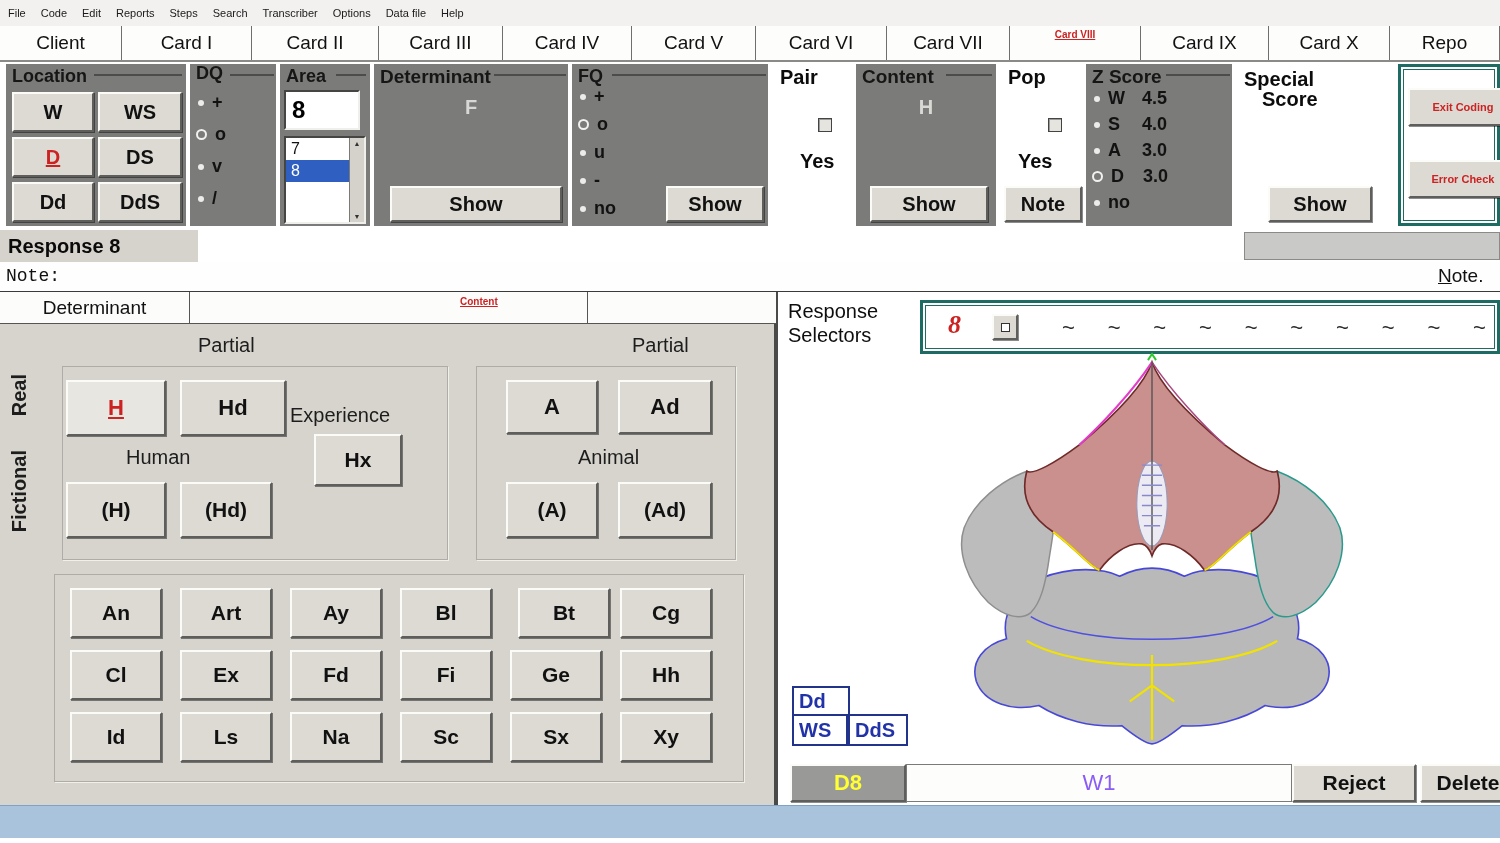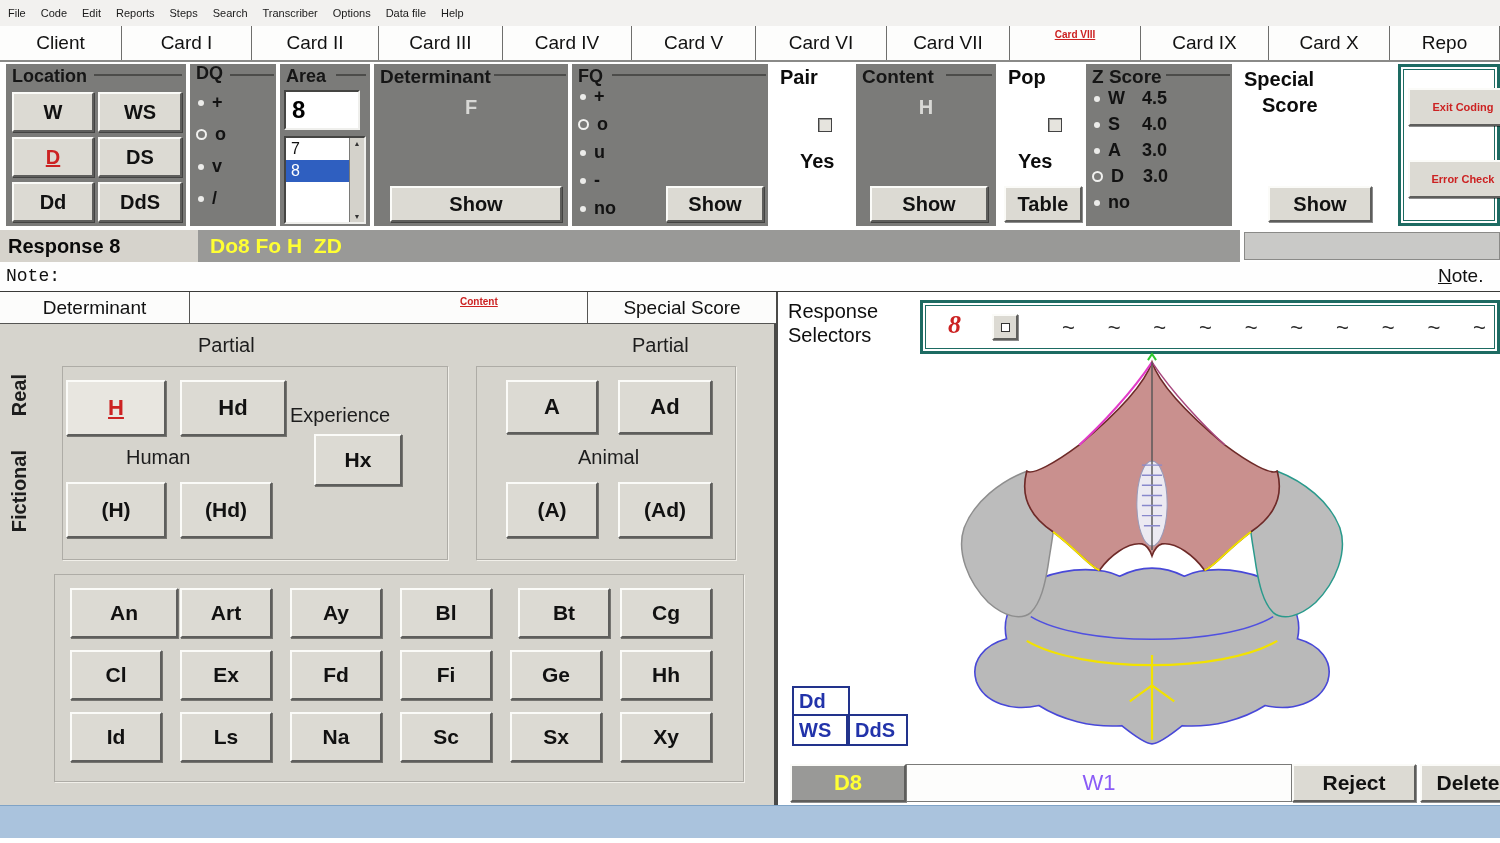--- a/index.html
+++ b/index.html
@@ -213,21 +213,21 @@
   <span class="wlabel" style="left:800px;top:150px">Yes</span>
 
   <span class="sec-hdr" style="left:862px;top:66px;font-size:19px">Content</span>
   <div class="hdr-line" style="left:946px;top:74px;width:46px"></div>
   <div class="gval" style="left:856px;top:96px;width:140px">H</div>
   <div class="btn" style="left:870px;top:186px;width:118px;height:36px;font-size:20px">Show</div>
 
   <span class="wlabel" style="left:1008px;top:66px">Pop</span>
   <div class="chk" style="left:1048px;top:118px"></div>
   <span class="wlabel" style="left:1018px;top:150px">Yes</span>
-  <div class="btn" style="left:1004px;top:186px;width:78px;height:36px;font-size:20px">Table</div>
+  <div class="btn" style="left:1004px;top:186px;width:78px;height:36px;font-size:20px">Note</div>
 
   <span class="sec-hdr" style="left:1092px;top:66px;font-size:19px">Z Score</span>
   <div class="hdr-line" style="left:1166px;top:74px;width:64px"></div>
   <div class="opt-row" style="left:1094px;top:88px;width:132px">
     <span class="rdot"></span>
     <span class="optlabel" style="width:26px">W</span>
     <span class="optlabel">4.5</span>
   </div>
   <div class="opt-row" style="left:1094px;top:114px;width:132px">
     <span class="rdot"></span>
@@ -243,46 +243,42 @@
     <span class="rdot-sel"></span>
     <span class="optlabel" style="width:24px">D</span>
     <span class="optlabel">3.0</span>
   </div>
   <div class="opt-row" style="left:1094px;top:192px">
     <span class="rdot"></span>
     <span class="optlabel">no</span>
   </div>
 
   <span class="wlabel" style="left:1244px;top:68px">Special</span>
-  <span class="wlabel" style="left:1262px;top:94px">Score</span>
+  <span class="wlabel" style="left:1262px;top:88px">Score</span>
   <div class="btn" style="left:1268px;top:186px;width:104px;height:36px;font-size:20px">Show</div>
 
   <div class="tealbox" style="left:1398px;top:64px;width:102px;height:162px"></div>
   <div class="btn" style="left:1408px;top:88px;width:110px;height:38px">
     <span class="sidebtn-label">Exit Coding</span>
   </div>
   <div class="btn" style="left:1408px;top:160px;width:110px;height:38px">
     <span class="sidebtn-label">Error Check</span>
   </div>
 
   <div class="resp-label-area">Response 8</div>
-  <div class="resp-code-bar">
-    <span class="resp-code">Do8 Fo H  ZD</span>
-  </div>
   <div class="resp-right-bar"></div>
 
   <div class="note-row">
     <span class="note-label">Note:</span>
     <span class="note-link ul-first">Note.</span>
   </div>
 
   <div class="lower-tabs">
     <div class="ltab ul-first" style="left:0;width:190px">Determinant</div>
     <div class="ltab" style="left:386px;width:202px"></div>
-    <div class="ltab ul-first" style="left:588px;width:188px;border-right:none">Special Score</div>
   </div>
   <div class="ltab-content" style="left:460px;top:296px">Content</div>
 
   <div class="panel-divider"></div>
 
   <div class="content-panel"></div>
 
   <span class="plabel" style="left:198px;top:334px">Partial</span>
   <span class="plabel" style="left:632px;top:334px">Partial</span>
   <span class="vlabel" style="left:8px;top:374px">Real</span>
@@ -299,21 +295,21 @@
   <span class="plabel" style="left:126px;top:446px">Human</span>
   <div class="btn" style="left:66px;top:482px;width:100px;height:56px;font-size:21px">(H)</div>
   <div class="btn" style="left:180px;top:482px;width:92px;height:56px;font-size:21px">(Hd)</div>
 
   <div class="btn" style="left:506px;top:380px;width:92px;height:54px;font-size:22px">A</div>
   <div class="btn" style="left:618px;top:380px;width:94px;height:54px;font-size:22px">Ad</div>
   <span class="plabel" style="left:578px;top:446px">Animal</span>
   <div class="btn" style="left:506px;top:482px;width:92px;height:56px;font-size:21px">(A)</div>
   <div class="btn" style="left:618px;top:482px;width:94px;height:56px;font-size:21px">(Ad)</div>
 
-  <div class="btn cbtn" style="left:70px;top:588px;width:108px;height:50px">An</div>
+  <div class="btn cbtn" style="left:70px;top:588px;width:92px;height:50px">An</div>
   <div class="btn cbtn" style="left:180px;top:588px;width:92px;height:50px">Art</div>
   <div class="btn cbtn" style="left:290px;top:588px;width:92px;height:50px">Ay</div>
   <div class="btn cbtn" style="left:400px;top:588px;width:92px;height:50px">Bl</div>
   <div class="btn cbtn" style="left:518px;top:588px;width:92px;height:50px">Bt</div>
   <div class="btn cbtn" style="left:620px;top:588px;width:92px;height:50px">Cg</div>
   <div class="btn cbtn" style="left:70px;top:650px;width:92px;height:50px">Cl</div>
   <div class="btn cbtn" style="left:180px;top:650px;width:92px;height:50px">Ex</div>
   <div class="btn cbtn" style="left:290px;top:650px;width:92px;height:50px">Fd</div>
   <div class="btn cbtn" style="left:400px;top:650px;width:92px;height:50px">Fi</div>
   <div class="btn cbtn" style="left:510px;top:650px;width:92px;height:50px">Ge</div>

